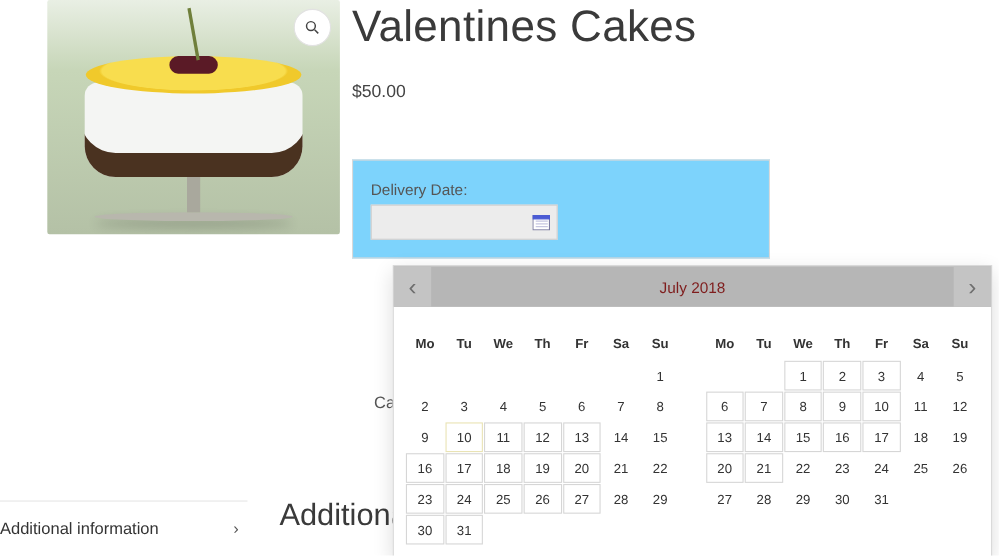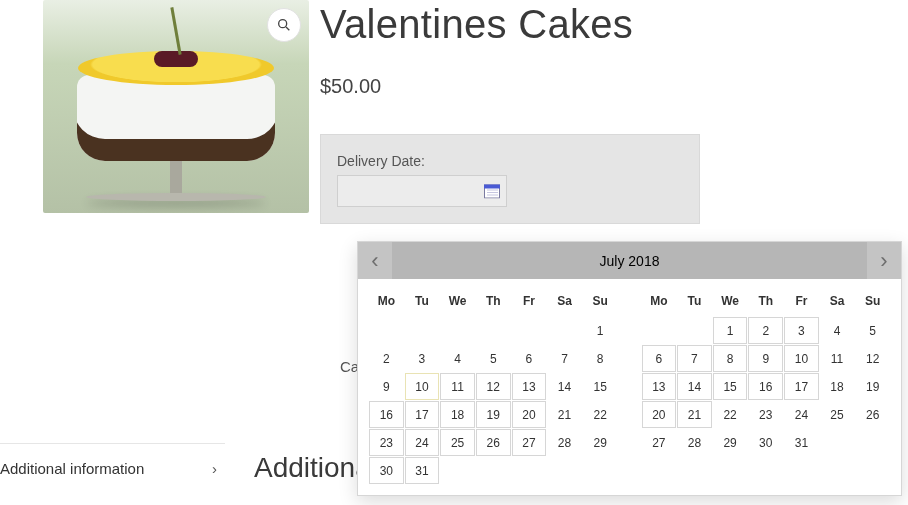--- a/index.html
+++ b/index.html
@@ -64,21 +64,21 @@
     background: #fff;
     border: 1px solid #e2e2e2;
     display:flex; align-items:center; justify-content:center;
     cursor:pointer;
   }
   .zoom-btn svg { width: 16px; height:16px; stroke:#444; fill:none; stroke-width:2; }
 
   .additional-info {
     position:absolute;
     left:0;
-    bottom:12px;
+    bottom:0;
     width:225px;
     border-top:1px solid #e6e6e6;
     padding:16px 8px 16px 0;
     display:flex; justify-content:space-between; align-items:center;
     color:#333; font-size:15px;
     cursor:pointer;
   }
   .additional-info .chev { color:#555; font-size:15px; }
 
   .main {
@@ -89,29 +89,29 @@
   }
   .title {
     font-size:40px;
     font-weight:300;
     color:#3a3a3a;
     letter-spacing:.3px;
     margin-top:2px;
     margin-bottom:28px;
   }
   .price {
-    font-size:20px;
+    font-size:16px;
     color:#444;
-    margin-bottom:36px;
+    margin-bottom:52px;
   }
   .delivery-box {
     border:1px solid #d9d9d9;
     padding:18px 16px 16px;
     width:380px;
-    background:#e5e5e5;
+    background:#7dd3fc;
   }
   .delivery-label {
     font-size:14px;
     color:#555;
     margin-bottom:6px;
   }
   .date-input {
     width:170px; height:32px;
     background:#ececec;
     border:1px solid #cfcfcf;
@@ -159,26 +159,26 @@
     display:flex; align-items:center; justify-content:center;
     color:#6e6e6e;
     cursor:pointer;
     font-size:22px;
     user-select:none;
     background:#c4c4c4;
   }
   .cal-title {
     flex:1;
     display:flex; align-items:center; justify-content:center;
-    color:#000000; font-size:14px;
+    color:#7f1d1d; font-size:14px;
   }
   .cal-body {
     display:flex;
     gap:22px;
-    padding:8px 10px 10px;
+    padding:19px 10px 10px;
     border-radius:24px;
   }
   .month {
     flex:1;
   }
   table.cal {
     width:100%;
     border-collapse:separate;
     border-spacing:1px;
     table-layout:fixed;

